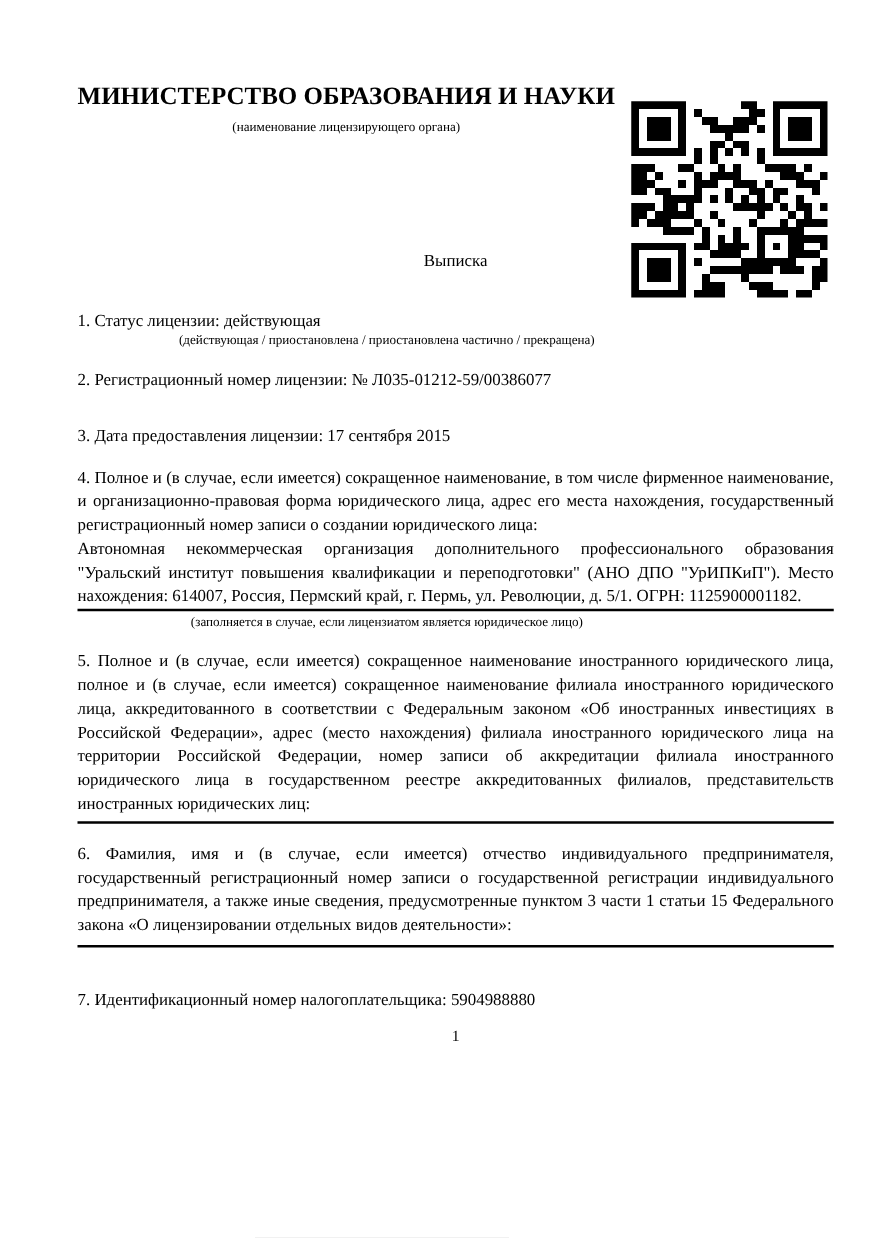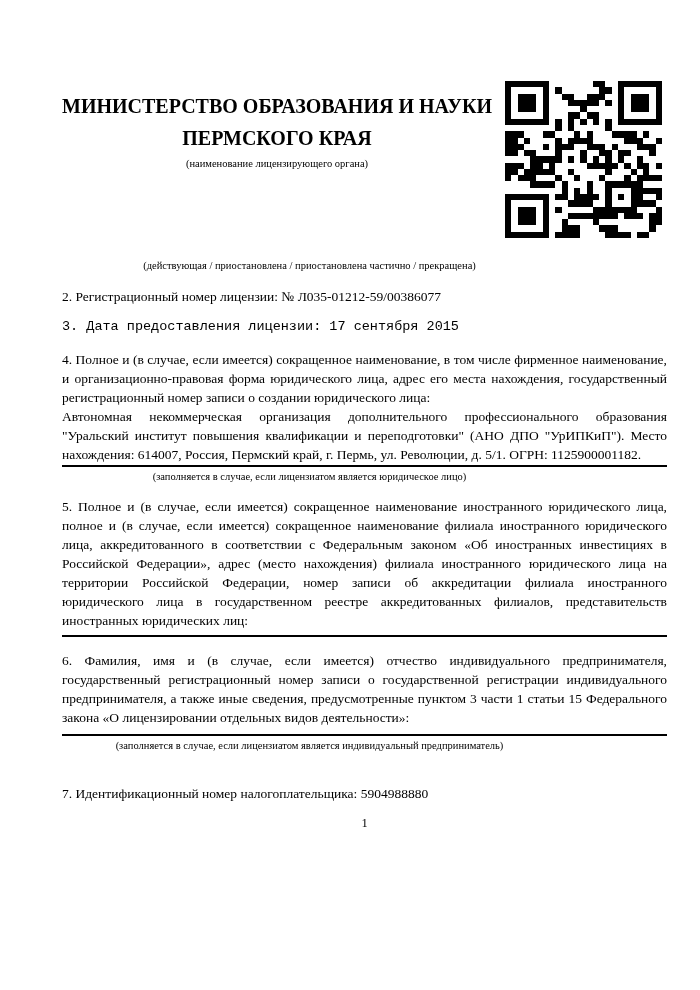--- a/index.html
+++ b/index.html
@@ -19,21 +19,21 @@
     top: 81px;
     width: 157px;
     height: 157px;
   }
   .qr-box svg { display: block; width: 157px; height: 157px; }
   .content {
     position: absolute;
     left: 62px;
     top: 0;
     width: 605px;
-    padding-top: 90px;
+    padding-top: 61px;
     box-sizing: border-box;
   }
   .header-block {
     width: 430px;
     text-align: center;
   }
   .org-line {
     font-size: 20px;
     font-weight: bold;
     line-height: 32px;
@@ -63,21 +63,21 @@
     position: relative;
     left: -55px;
   }
   .rule {
     height: 2px;
     background: #000000;
     width: 100%;
   }
   .mt-status { margin-top: 27px; }
   .mt-reg    { margin-top: 15px; }
-  .mt-date   { margin-top: 11px; font-family: Liberation Mono, monospace; }
+  .mt-date   { margin-top: 26px; }
   .mt-par    { margin-top: 14px; }
   .mt-rule1  { margin-top: 1px; }
   .mt-rule2  { margin-top: 5px; }
   .mt-rule3  { margin-top: 7px; }
   .mt-cap    { margin-top: 3px; }
   .mt-inn    { margin-top: 32px; }
   .page-num {
     margin-top: 13px;
     text-align: center;
     font-size: 12.5px;
@@ -402,43 +402,43 @@
         <rect x="19" y="24" width="1" height="1" fill="#000000"></rect>
         <rect x="21" y="24" width="1" height="1" fill="#000000"></rect>
         <rect x="22" y="24" width="1" height="1" fill="#000000"></rect>
       </svg>
   </div>
 
   <div class="content">
 
     <div class="header-block">
       <div class="org-line">МИНИСТЕРСТВО ОБРАЗОВАНИЯ И НАУКИ</div>
-      <div class="org-line">ПЕРМСКОГО КРАЯ</div>
       <div class="org-caption">(наименование лицензирующего органа)</div>
     </div>
 
     <div class="doc-title">
+      <div>Выписка</div>
     </div>
 
+    <p class="body-line mt-status">1. Статус лицензии: действующая</p>
     <div class="caption">(действующая / приостановлена / приостановлена частично / прекращена)</div>
 
     <p class="body-line mt-reg">2. Регистрационный номер лицензии: № Л035-01212-59/00386077</p>
 
     <p class="body-line mt-date">3. Дата предоставления лицензии: 17 сентября 2015</p>
 
     <p class="body-par mt-par">4. Полное и (в случае, если имеется) сокращенное наименование, в том числе фирменное наименование, и организационно-правовая форма юридического лица, адрес его места нахождения, государственный регистрационный номер записи о создании юридического лица:</p>
     <p class="body-par">Автономная некоммерческая организация дополнительного профессионального образования "Уральский институт повышения квалификации и переподготовки" (АНО ДПО "УрИПКиП"). Место нахождения: 614007, Россия, Пермский край, г. Пермь, ул. Революции, д. 5/1. ОГРН: 1125900001182.</p>
     <div class="rule mt-rule1"></div>
     <div class="caption mt-cap">(заполняется в случае, если лицензиатом является юридическое лицо)</div>
 
     <p class="body-par mt-par">5. Полное и (в случае, если имеется) сокращенное наименование иностранного юридического лица, полное и (в случае, если имеется) сокращенное наименование филиала иностранного юридического лица, аккредитованного в соответствии с Федеральным законом «Об иностранных инвестициях в Российской Федерации», адрес (место нахождения) филиала иностранного юридического лица на территории Российской Федерации, номер записи об аккредитации филиала иностранного юридического лица в государственном реестре аккредитованных филиалов, представительств иностранных юридических лиц:</p>
     <div class="rule mt-rule2"></div>
 
     <p class="body-par mt-par">6. Фамилия, имя и (в случае, если имеется) отчество индивидуального предпринимателя, государственный регистрационный номер записи о государственной регистрации индивидуального предпринимателя, а также иные сведения, предусмотренные пунктом 3 части 1 статьи 15 Федерального закона «О лицензировании отдельных видов деятельности»:</p>
     <div class="rule mt-rule3"></div>
-    <div class="caption mt-cap">(заполняется в случае, если лицензиатом является индивидуальный предприниматель)</div>
 
     <p class="body-line mt-inn">7. Идентификационный номер налогоплательщика: 5904988880</p>
 
     <div class="page-num">1</div>
 
   </div>
 </div>
 
 </body></html>

